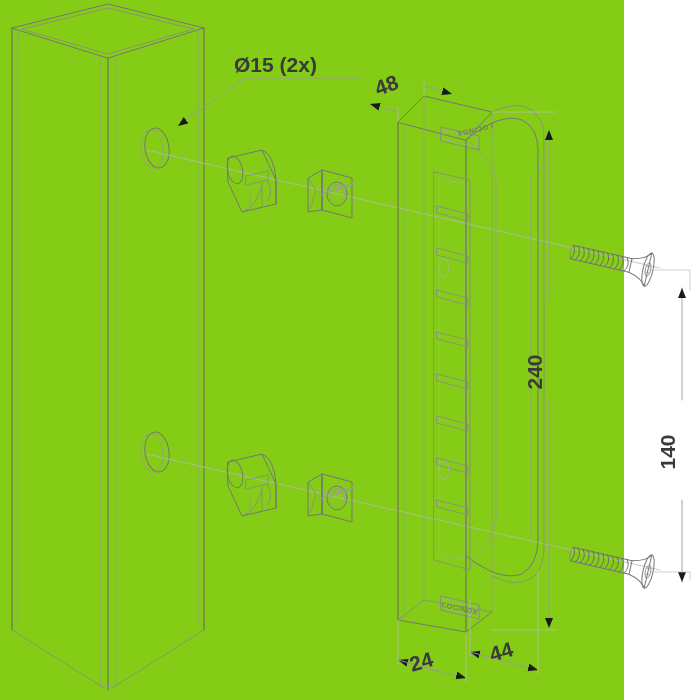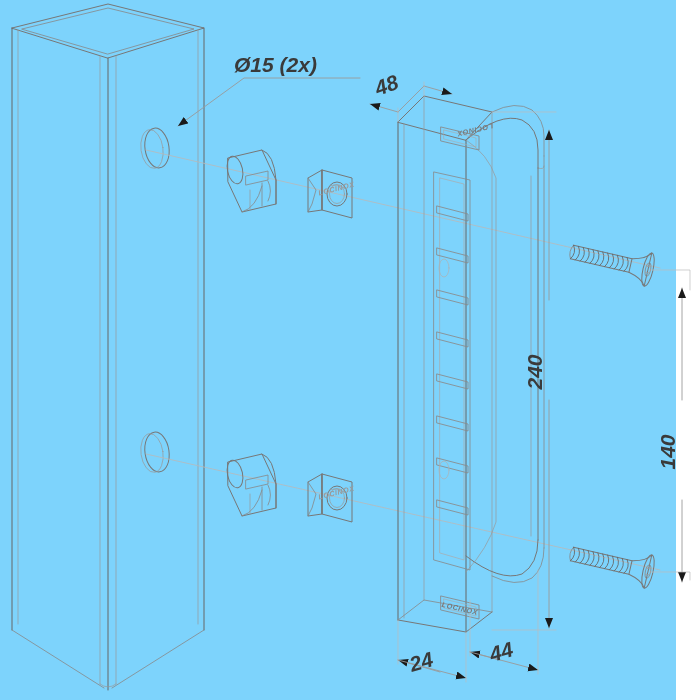--- a/index.html
+++ b/index.html
@@ -1,21 +1,21 @@
 <!DOCTYPE html>
 <html><head>
 <meta charset="utf-8">
 <title>Technical Drawing</title>
 <style>
   html,body{margin:0;padding:0;background:#ffffff;}
   body{
     font-family:"Liberation Sans", sans-serif;
     width:700px;height:700px;overflow:hidden;
   }
-  #stage{position:relative;width:676px;height:700px;background:#7dd3fc;font-style:italic;}
+  #stage{position:relative;width:624px;height:700px;background:#84cc16;}
   svg.drw{position:absolute;left:0;top:0;width:700px;height:700px;display:block;}
   text{font-family:"Liberation Sans", sans-serif;}
   .dimtxt{fill:#3a3a3a;font-size:21px;font-weight:bold;}
   .logotxt{font-size:7.2px;font-weight:bold;letter-spacing:.6px;}
 </style>
 </head>
 <body>
 
 <div id="stage">
 

